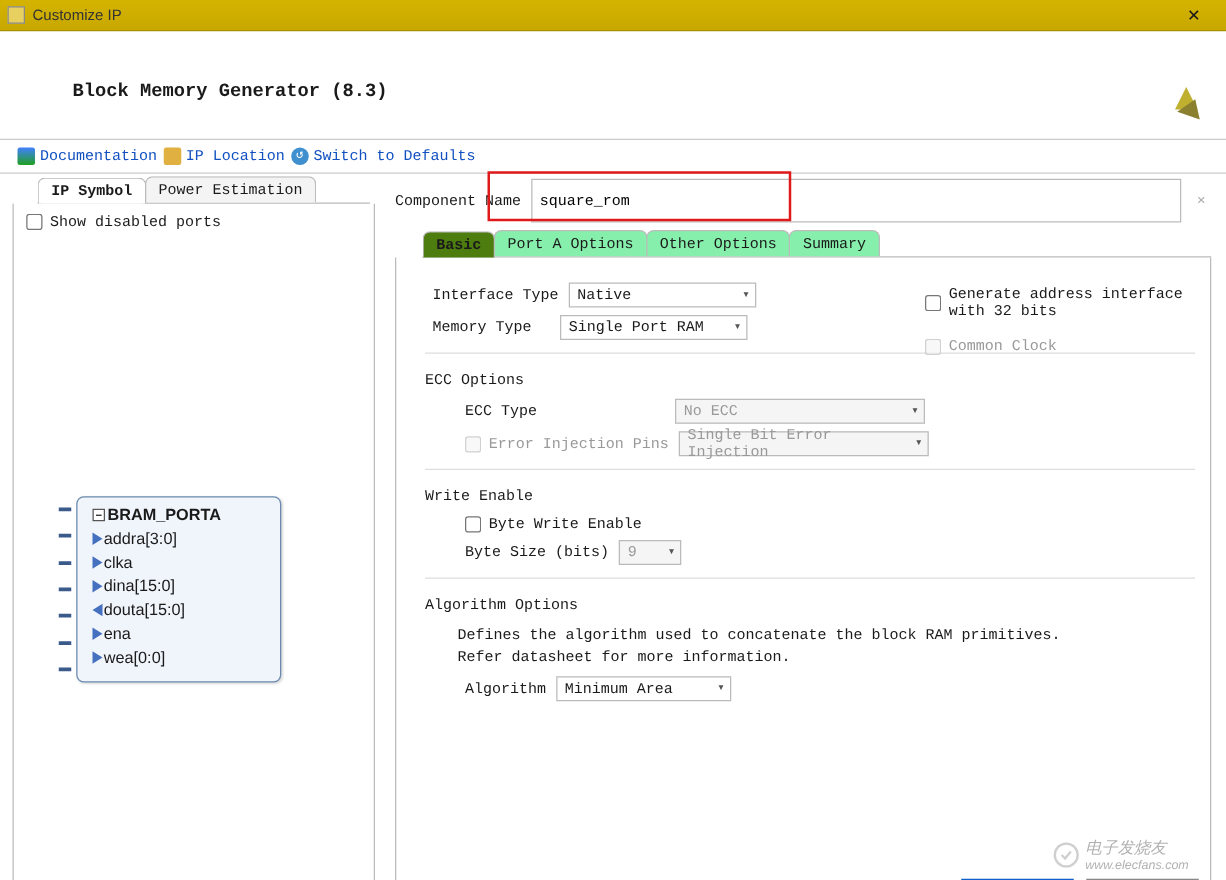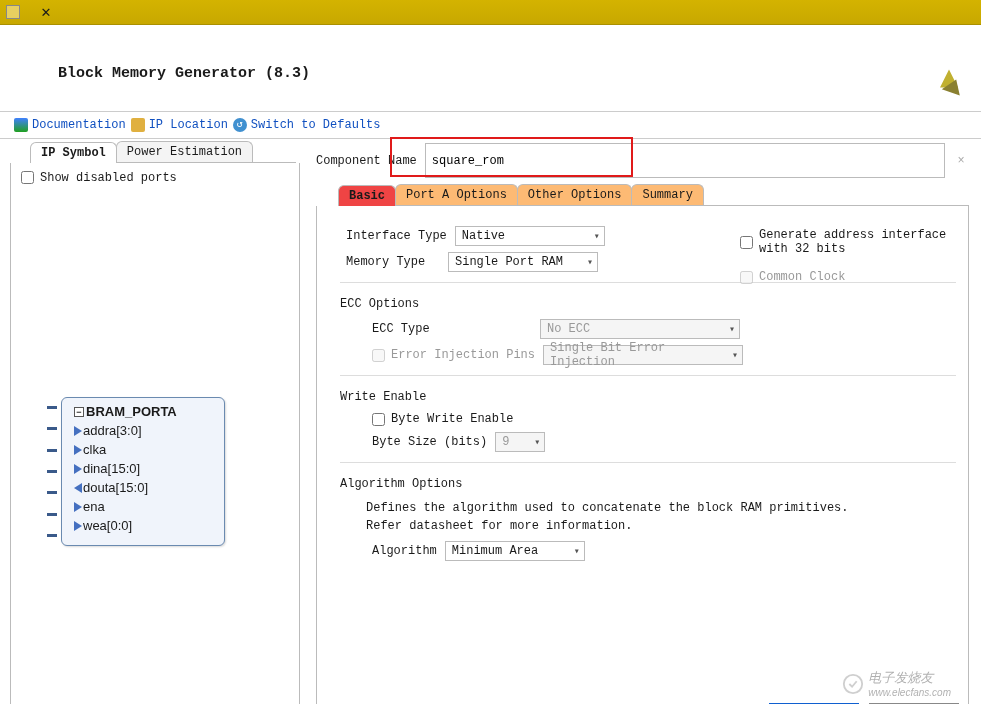--- a/index.html
+++ b/index.html
@@ -35,22 +35,22 @@
 .tri-r { width:0; height:0; border-top:5px solid transparent; border-bottom:5px solid transparent; border-left:8px solid #4570c0; }
 .tri-l { width:0; height:0; border-top:5px solid transparent; border-bottom:5px solid transparent; border-right:8px solid #4570c0; }
 .portbars { position:absolute; left:-14px; top:0; height:100%; display:flex; flex-direction:column; justify-content:space-around; }
 .portbars span { width:10px; height:3px; background:#3a5a8a; }
 .rightpane { flex:1; padding:4px 12px 0 6px; position:relative; }
 .row { display:flex; align-items:center; gap:8px; margin-bottom:6px; }
 .lbl { min-width:86px; font-size:12px; }
 .input-name { flex:1; border:1px solid #bbb; height:35px; padding:2px 6px; font-family:"Courier New",monospace; font-size:12px; }
 .redbox { position:absolute; border:2px solid #e01a1a; pointer-events:none; }
 .maintabs { display:flex; border-bottom:1px solid #bbb; margin-top:4px; margin-left:22px; }
-.maintabs .mtab { padding:3px 10px; border:1px solid #bbb; border-bottom:none; background:#fdba74; border-top-left-radius:6px; border-top-right-radius:6px; margin-right:-1px; cursor:pointer; font-size:12px; }
-.maintabs .mtab.active { background:#ef4444; font-weight:bold; position:relative; top:1px; }
+.maintabs .mtab { padding:3px 10px; border:1px solid #bbb; border-bottom:none; background:#86efac; border-top-left-radius:6px; border-top-right-radius:6px; margin-right:-1px; cursor:pointer; font-size:12px; }
+.maintabs .mtab.active { background:#4d7c0f; font-weight:bold; position:relative; top:1px; }
 .maincontent { border:1px solid #bbb; border-top:none; padding:14px 12px 30px 23px; height:502px; }
 .section-title { font-size:12px; margin:14px 0 8px 0; }
 .formrow { display:flex; align-items:center; gap:8px; margin:6px 0 6px 6px; }
 .formrow .flbl { min-width:94px; }
 .sel { border:1px solid #bbb; background:#fff; height:20px; padding:2px 18px 2px 6px; font-family:"Courier New",monospace; font-size:12px; position:relative; cursor:pointer; display:inline-flex; align-items:center; min-width:120px; }
 .sel::after { content:"▾"; position:absolute; right:4px; font-size:10px; color:#555; }
 .sel.w150 { width:150px; }
 .sel.w200 { width:200px; }
 .sel.w55 { width:50px; min-width:50px; }
 .sel.w140 { width:140px; }
@@ -69,20 +69,21 @@
 .watermark { position:absolute; right:30px; bottom:6px; font-family:Arial; font-size:13px; color:rgba(80,80,80,.45); font-style:italic; pointer-events:none; display:flex; align-items:center; gap:4px; }
 .watermark svg { opacity:.4; }
 </style>
 </head>
 <body>
 
 <div class="window">
 
   <div class="titlebar">
     <span class="ticon"></span>
+    <span class="ttext">Customize IP</span>
     <span class="close">✕</span>
   </div>
 
   <div class="header">
     <h1>Block Memory Generator (8.3)</h1>
     <span class="logo">
       <svg viewBox="0 0 40 40">
           <polygon points="10,25 20,5 30,25" fill="#c0b030"></polygon>
           <polygon points="12,27 28,16 32,34" fill="#8a8030"></polygon>
         </svg>

